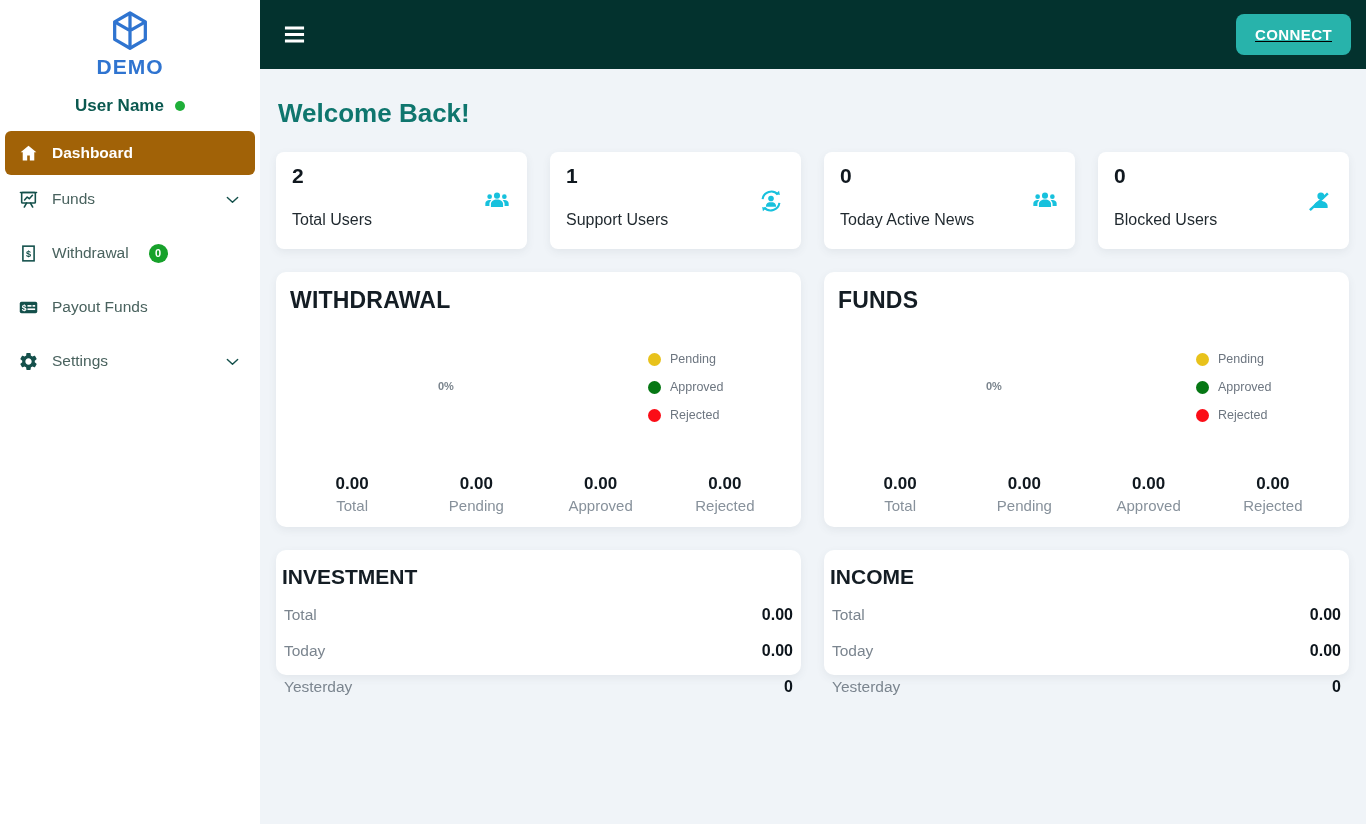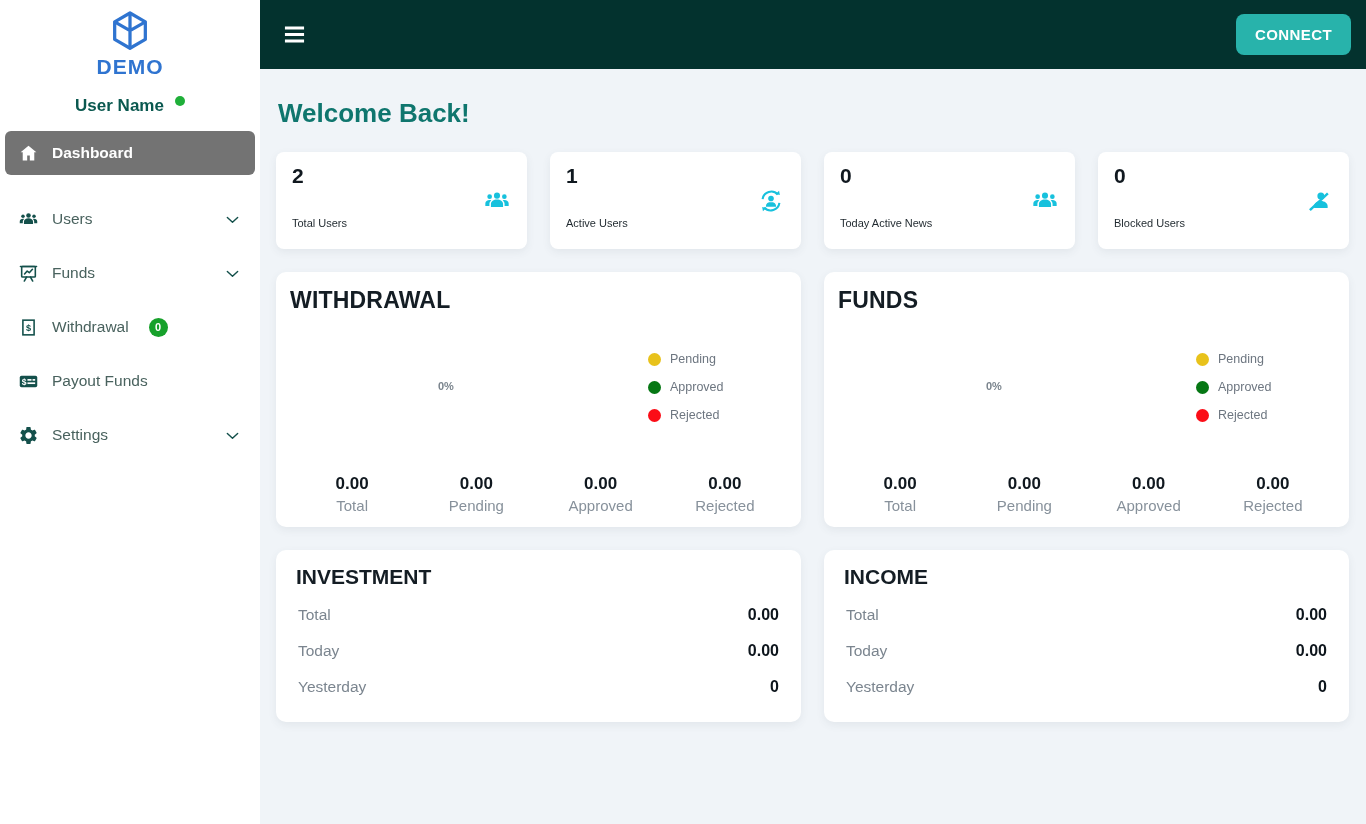--- a/index.html
+++ b/index.html
@@ -5,64 +5,64 @@
   * { box-sizing: border-box; }
   html,body { margin:0; padding:0; }
   body { width:1366px; height:824px; font-family:"Liberation Sans",sans-serif; background:#f0f4f8; overflow:hidden; }
   .app { display:flex; width:1366px; height:824px; }
 
   
   .sidebar { width:260px; min-width:260px; background:#ffffff; padding-top:8px; height:824px; }
   .side-logo { display:flex; flex-direction:column; align-items:center; }
   .side-logo svg { width:46px; height:46px; }
   .logo-text { font-size:21px; font-weight:800; color:#2f74d0; letter-spacing:1px; margin-top:1px; }
-  .user-line { display:flex; justify-content:center; align-items:flex-start; gap:11px; margin:17px 0 15px; }
+  .user-line { display:flex; justify-content:center; align-items:center; gap:11px; margin:17px 0 15px; }
   .user-name { font-size:17px; font-weight:700; color:#0a584f; }
   .online-dot { width:10px; height:10px; border-radius:50%; background:#1faf39; }
 
   .nav { }
   .nav-item { height:44px; display:flex; align-items:center; gap:13px; padding:0 18px; margin:0 0 10px; color:#49625e; font-size:15.5px; cursor:pointer; }
   .nav-item .nicon { width:21px; height:21px; color:#14504b; display:flex; align-items:center; justify-content:center; flex-shrink:0; }
   .nav-item .nicon svg { width:21px; height:21px; }
-  .nav-item.active { background:#737373; color:#ffffff; margin:0 5px 22px; border-radius:6px; padding:0 13px; font-weight:600; }
+  .nav-item.active { background:#a16207; color:#ffffff; margin:0 5px 2px; border-radius:6px; padding:0 13px; font-weight:600; }
   .nav-item.active .nicon { color:#ffffff; }
   .chev { margin-left:auto; color:#14504b; display:flex; }
   .chev svg { width:19px; height:19px; }
   .nav-badge { background:#17a12b; color:#fff; font-size:11px; font-weight:700; min-width:19px; height:19px; border-radius:50%; display:flex; align-items:center; justify-content:center; margin-left:7px; }
 
   
   .right { flex:1; display:flex; flex-direction:column; }
-  .topbar { height:69px; background:#03322e; display:flex; align-items:center; padding:0 10px 0 21px; flex-shrink:0; }
+  .topbar { height:69px; background:#03322e; display:flex; align-items:center; padding:0 10px 0 21px; flex-shrink:0;text-decoration:underline; }
   .hamburger { width:27px; height:27px; cursor:pointer; display:flex; }
   .connect-btn { margin-left:auto; background:#28b3ab; color:#ffffff; font-family:"Liberation Sans",sans-serif; font-weight:700; font-size:15px; letter-spacing:.4px; border:none; border-radius:8px; padding:12px 19px; margin-right:5px; cursor:pointer; }
 
   .content { padding:29px 17px 0 16px; }
   .welcome { font-size:26px; font-weight:700; color:#0f766e; margin:0 0 23px 2px; }
 
   .stats-row { display:grid; grid-template-columns:repeat(4,1fr); gap:23px; margin-bottom:23px; }
   .stat-card { background:#fff; border-radius:8px; height:97px; box-shadow:0 3px 8px rgba(62,73,94,.08); position:relative; padding:12px 16px; }
   .stat-value { font-size:21px; font-weight:700; color:#10181f; }
-  .stat-label { position:absolute; left:16px; bottom:20px; font-size:11px; color:#1f282e; }
+  .stat-label { position:absolute; left:16px; bottom:20px; font-size:16px; color:#1f282e; }
   .stat-icon { position:absolute; right:16px; top:50%; transform:translateY(-50%); color:#17c1dd; display:flex; }
   .stat-icon svg { width:28px; height:28px; }
 
   .charts-row { display:grid; grid-template-columns:1fr 1fr; gap:23px; margin-bottom:23px; }
   .chart-card { background:#fff; border-radius:10px; height:255px; box-shadow:0 3px 8px rgba(62,73,94,.08); padding:15px 14px; position:relative; }
   .chart-title { font-size:23px; font-weight:800; color:#141d24; letter-spacing:.2px; }
   .chart-area { position:relative; height:150px; }
   .donut-center { position:absolute; left:148px; top:66px; font-size:11px; font-weight:700; color:#7a848d; }
   .legend { position:absolute; left:358px; top:38px; display:flex; flex-direction:column; gap:14px; }
   .legend-item { display:flex; align-items:center; gap:9px; font-size:12.5px; color:#6d7680; cursor:pointer; }
   .legend-dot { width:13px; height:13px; border-radius:50%; flex-shrink:0; }
   .chart-stats { position:absolute; left:14px; right:14px; bottom:13px; display:grid; grid-template-columns:repeat(4,1fr); text-align:center; }
   .cs-value { font-size:17px; font-weight:700; color:#10181f; }
   .cs-label { font-size:15px; color:#87919b; margin-top:3px; }
 
   .summary-row { display:grid; grid-template-columns:1fr 1fr; gap:23px; }
-  .summary-card { background:#fff; border-radius:10px; height:172px; box-shadow:0 3px 8px rgba(62,73,94,.08); padding:13px 20px; }
+  .summary-card { background:#fff; border-radius:10px; height:125px; box-shadow:0 3px 8px rgba(62,73,94,.08); padding:13px 6px; }
   .summary-title { font-size:21px; font-weight:800; color:#141d24; margin:2px 0 8px; }
   .summary-line { display:flex; justify-content:space-between; align-items:center; height:36px; padding:0 2px; }
   .sl-label { font-size:15.5px; color:#7b858f; }
   .sl-value { font-size:16px; font-weight:600; color:#0d151c; }
 </style>
 </head>
 <body>
 
 <div class="app">
 
@@ -83,38 +83,20 @@
 
       <div class="nav-item active">
         <span class="nicon">
           <svg viewBox="0 0 24 24" fill="currentColor">
               <path d="M12 3 3 10.6h2.4V20h5.1v-5.6h3v5.6h5.1v-9.4H21z"></path>
             </svg>
         </span>
         <span>Dashboard</span>
       </div>
 
-      <div class="nav-item">
-        <span class="nicon">
-          <svg viewBox="0 0 24 24" fill="currentColor">
-            <circle cx="12" cy="7.4" r="2.6"></circle>
-              <circle cx="5.7" cy="8.3" r="2"></circle>
-              <circle cx="18.3" cy="8.3" r="2"></circle>
-            <path d="M12 10.7c-2.9 0-5.2 1.7-5.2 3.9v2.6h10.4v-2.6c0-2.2-2.3-3.9-5.2-3.9z"></path>
-            <path d="M5.7 11.2c-2.1 0-3.7 1.3-3.7 3v2h3.5v-1.6c0-1.3.6-2.4 1.6-3.1-.5-.2-.9-.3-1.4-.3z"></path>
-            <path d="M18.3 11.2c2.1 0 3.7 1.3 3.7 3v2h-3.5v-1.6c0-1.3-.6-2.4-1.6-3.1.5-.2.9-.3 1.4-.3z"></path>
-          </svg>
-        </span>
-        <span>Users</span>
-        <span class="chev">
-          <svg viewBox="0 0 24 24" fill="none" stroke="currentColor" stroke-width="1.8" stroke-linecap="round" stroke-linejoin="round">
-              <path d="M5.5 9.5l6.5 6 6.5-6"></path>
-            </svg>
-        </span>
-      </div>
 
       <div class="nav-item">
         <span class="nicon">
           <svg viewBox="0 0 24 24" fill="none" stroke="currentColor" stroke-width="1.8" stroke-linecap="round" stroke-linejoin="round">
             <path d="M2.8 4h18.4"></path>
               <rect x="4.2" y="4" width="15.6" height="12" rx="1"></rect>
             <path d="M7.5 12.6l3-3.4 2.4 1.9 3.6-4"></path>
             <path d="M9.8 16l-2.6 4.6M14.2 16l2.6 4.6"></path>
           </svg>
         </span>
@@ -194,21 +176,21 @@
                 <circle cx="5.7" cy="8.3" r="2"></circle>
                 <circle cx="18.3" cy="8.3" r="2"></circle>
               <path d="M12 10.7c-2.9 0-5.2 1.7-5.2 3.9v2.6h10.4v-2.6c0-2.2-2.3-3.9-5.2-3.9z"></path>
               <path d="M5.7 11.2c-2.1 0-3.7 1.3-3.7 3v2h3.5v-1.6c0-1.3.6-2.4 1.6-3.1-.5-.2-.9-.3-1.4-.3z"></path>
               <path d="M18.3 11.2c2.1 0 3.7 1.3 3.7 3v2h-3.5v-1.6c0-1.3-.6-2.4-1.6-3.1.5-.2.9-.3 1.4-.3z"></path>
             </svg>
           </span>
         </div>
         <div class="stat-card">
           <div class="stat-value">1</div>
-          <div class="stat-label">Active Users</div>
+          <div class="stat-label">Support Users</div>
           <span class="stat-icon">
             <svg viewBox="0 0 24 24">
               <g fill="currentColor">
                   <circle cx="12" cy="9.8" r="2.4"></circle>
                   <path d="M12 12.9c-2.4 0-4.3 1.4-4.3 3.2v.9h8.6v-.9c0-1.8-1.9-3.2-4.3-3.2z"></path>
                 </g>
               <g fill="none" stroke="currentColor" stroke-width="1.8">
                   <path d="M4.8 10.4A7.5 7.5 0 0 1 17.8 6.4"></path>
                   <path d="M19.2 13.6A7.5 7.5 0 0 1 6.2 17.6"></path>
                 </g>

